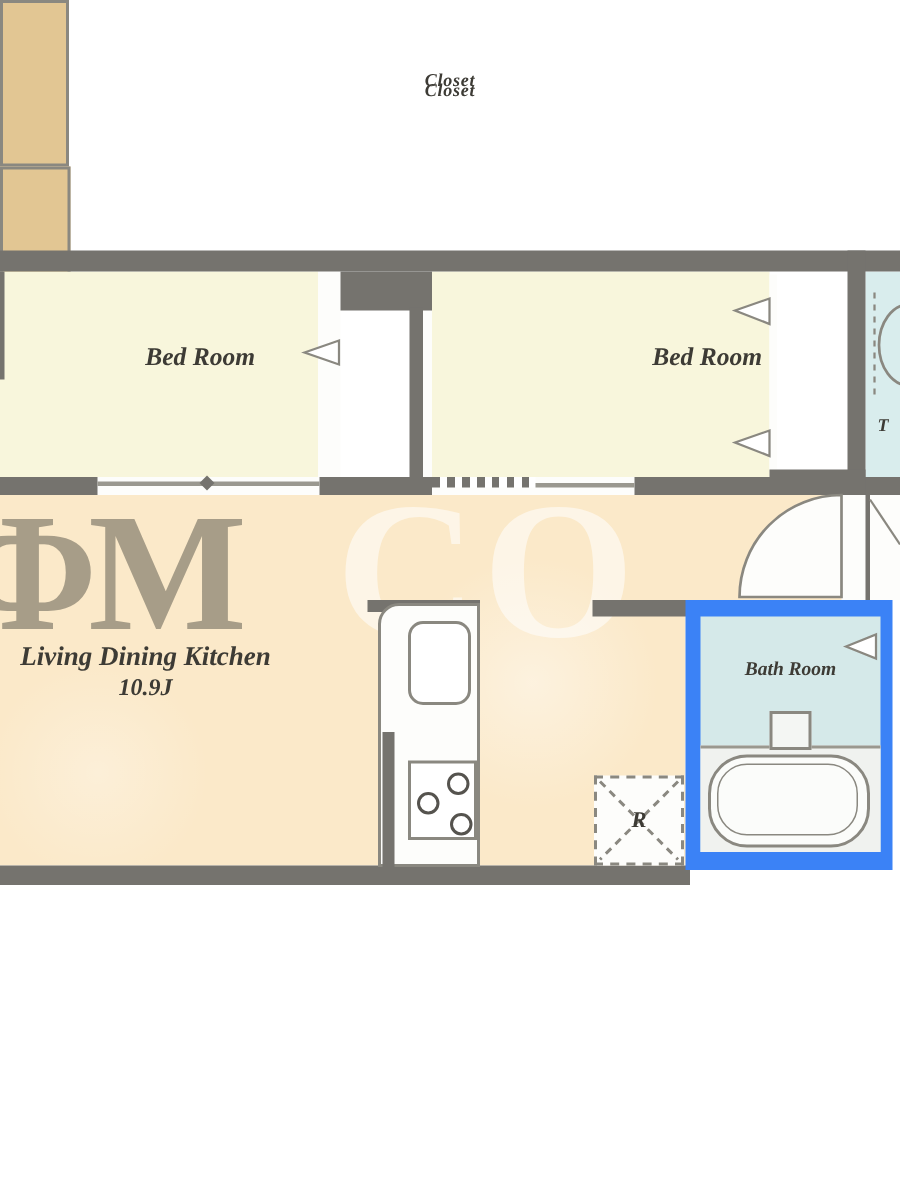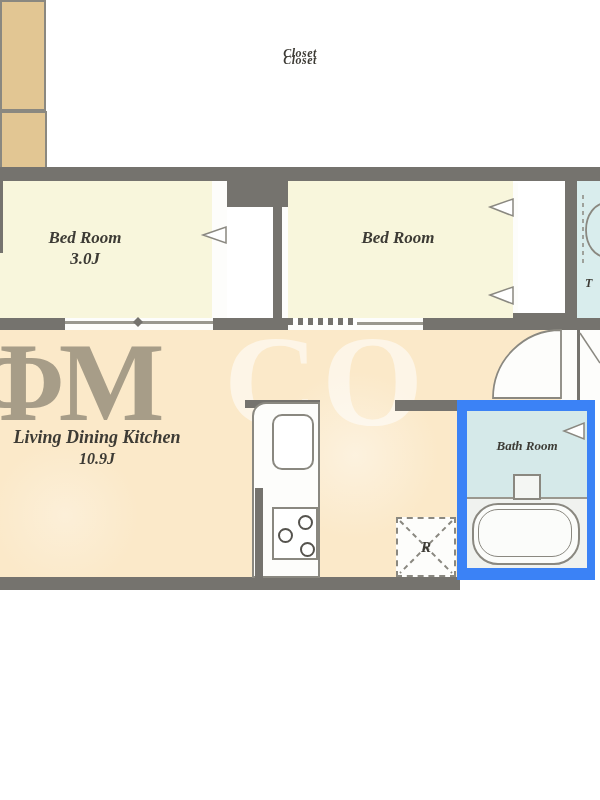--- a/index.html
+++ b/index.html
@@ -11,21 +11,21 @@
   .fill{position:absolute;z-index:2;}
   .bedroom{background:#f8f6dc;}
   .ldk{background:#fbe9c9;}
   .closet{background:#e2c693;border:2px solid #8a8880;box-sizing:border-box;z-index:9;}
   .whitegap{position:absolute;background:#fdfdfb;z-index:8;}
   .toiletblue{background:#d9eded;}
   .label{
     position:absolute;z-index:20;color:#3d3b35;text-align:center;
     font-style:italic;font-weight:bold;line-height:1.25;
   }
-  .roomlabel{font-size:17px;}
+  .roomlabel{font-size:17px;text-align:right;}
   .closetlabel{font-size:12px;letter-spacing:0.5px;}
   .ldklabel{font-size:18px;}
   .bathlabel{font-size:13px;}
   .watermark{
     position:absolute;z-index:6;font-weight:bold;font-style:normal;
     pointer-events:none;white-space:nowrap;
   }
   .wm-dark{left:-28px;top:318px;font-size:112px;color:rgba(98,94,82,0.55);letter-spacing:-6px;}
   .wm-light{left:224px;top:306px;font-size:130px;color:rgba(255,255,255,0.55);letter-spacing:4px;}
   .wm-blob{position:absolute;z-index:6;border-radius:50%;pointer-events:none;
@@ -111,21 +111,20 @@
 
   <div class="closet" style="left:227px;top:207px;width:46px;height:111px;">
     <div class="label closetlabel" style="left:0;top:46px;width:100%;">Closet</div>
   </div>
   <div class="closet" style="left:518px;top:183px;width:47px;height:130px;">
     <div class="label closetlabel" style="left:0;top:53px;width:100%;">Closet</div>
   </div>
 
   <div class="label roomlabel" style="left:0;top:227px;width:170px;">
     <div>Bed Room</div>
-    <div>3.0J</div>
   </div>
   <div class="label roomlabel" style="left:288px;top:227px;width:220px;">
     <div>Bed Room</div>
   </div>
   <div class="label ldklabel" style="left:-6px;top:426px;width:206px;">
     <div>Living Dining Kitchen</div>
     <div style="font-size:16px;">10.9J</div>
   </div>
   <div class="label closetlabel" style="left:585px;top:276px;width:20px;text-align:left;">T</div>
 

